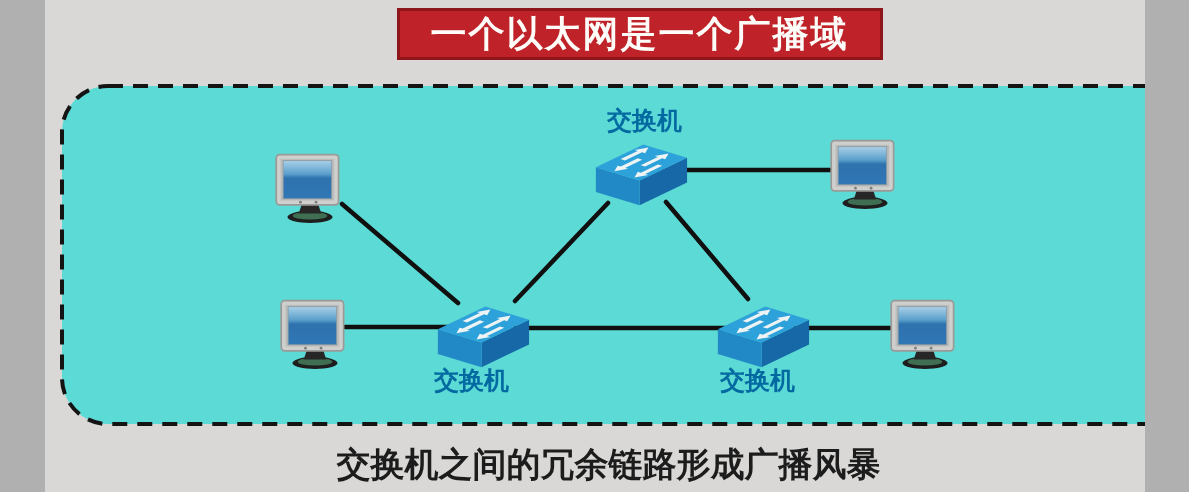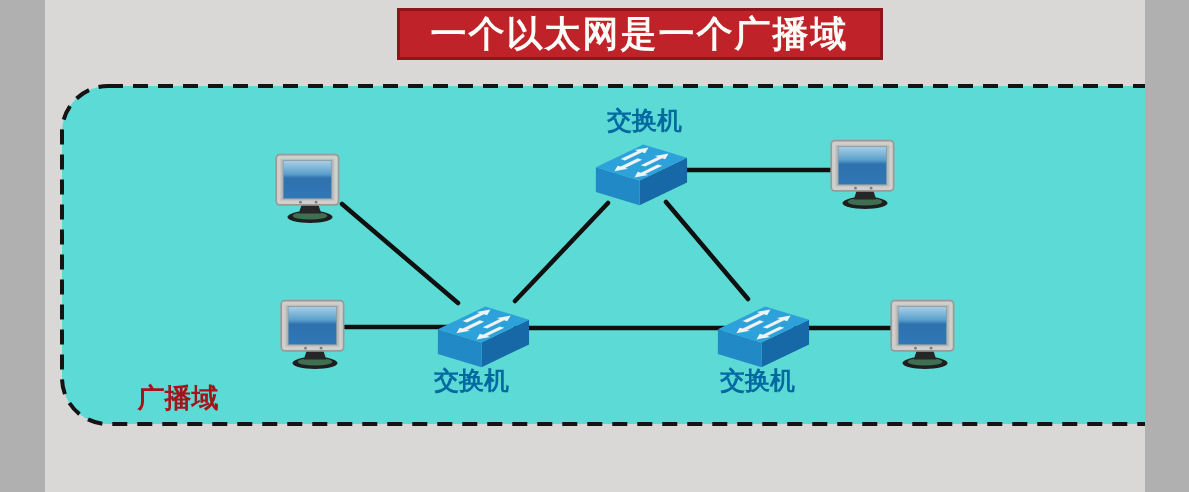--- a/index.html
+++ b/index.html
@@ -171,16 +171,16 @@
     <ellipse cx="45" cy="74.5" rx="20" ry="4.5" fill="#3f6e52"></ellipse>
     <polygon points="36,60 54,60 58,72 32,72" fill="#262626"></polygon>
     <rect x="6" y="4" width="72" height="58" rx="4" fill="#cfcfcd" stroke="#9a9a98" stroke-width="2"></rect>
     <rect x="11" y="9" width="62" height="48" fill="#bcbcba"></rect>
     <rect x="14" y="11" width="56" height="44" fill="url(#scr)" stroke="#8a9aa2" stroke-width="1"></rect>
     <circle cx="34" cy="59" r="1.6" fill="#7d7d7b"></circle>
     <circle cx="52" cy="59" r="1.6" fill="#7d7d7b"></circle>
   </svg>
 </div>
 
-  <div class="domain-label">广播域</div>
 
+  <div class="caption">交换机之间的冗余链路形成广播风暴</div>
 
 </div>
 
 </body></html>

